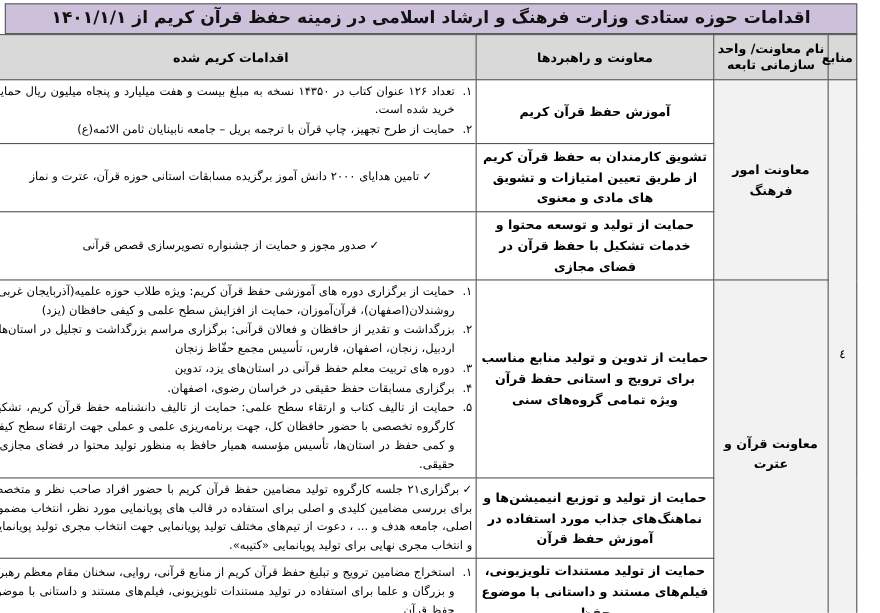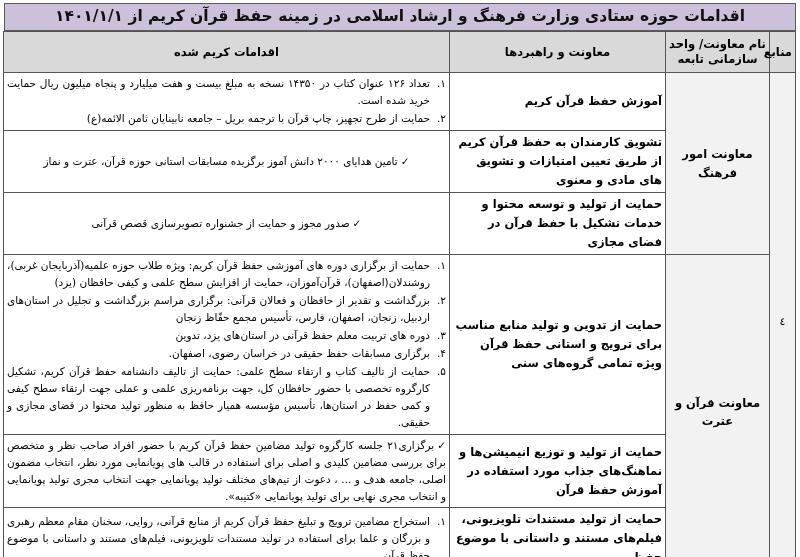--- a/index.html
+++ b/index.html
@@ -7,21 +7,21 @@
   body{
     width:800px;height:557px;
     background:#ffffff;
     font-family:"DejaVu Sans","Liberation Sans",sans-serif;
     color:#000;
     overflow:hidden;
   }
   .sheet{
     width:800px;height:557px;
     box-sizing:border-box;
-    padding:3px 4px 0 4px;
+    padding:3px 21px 0 4px;
     background:#fff;
   }
   table.grid{
     width:792px;
     border-collapse:collapse;
     table-layout:fixed;
     direction:rtl;
   }
   table.grid td,table.grid th{
     border:1px solid #555;
@@ -64,20 +64,21 @@
   }
   td.unit{
     text-align:center;
     font-weight:bold;
     font-size:11.5px;
     background:#f2f2f2;
     line-height:1.6;
     vertical-align:middle;
   }
   td.task{
+    text-align:center;
     font-weight:bold;
     font-size:11.5px;
     line-height:1.65;
     vertical-align:middle;
     background:#fff;
   }
   td.action{
     text-align:justify;
     text-align-last:right;
     font-size:10.5px;

